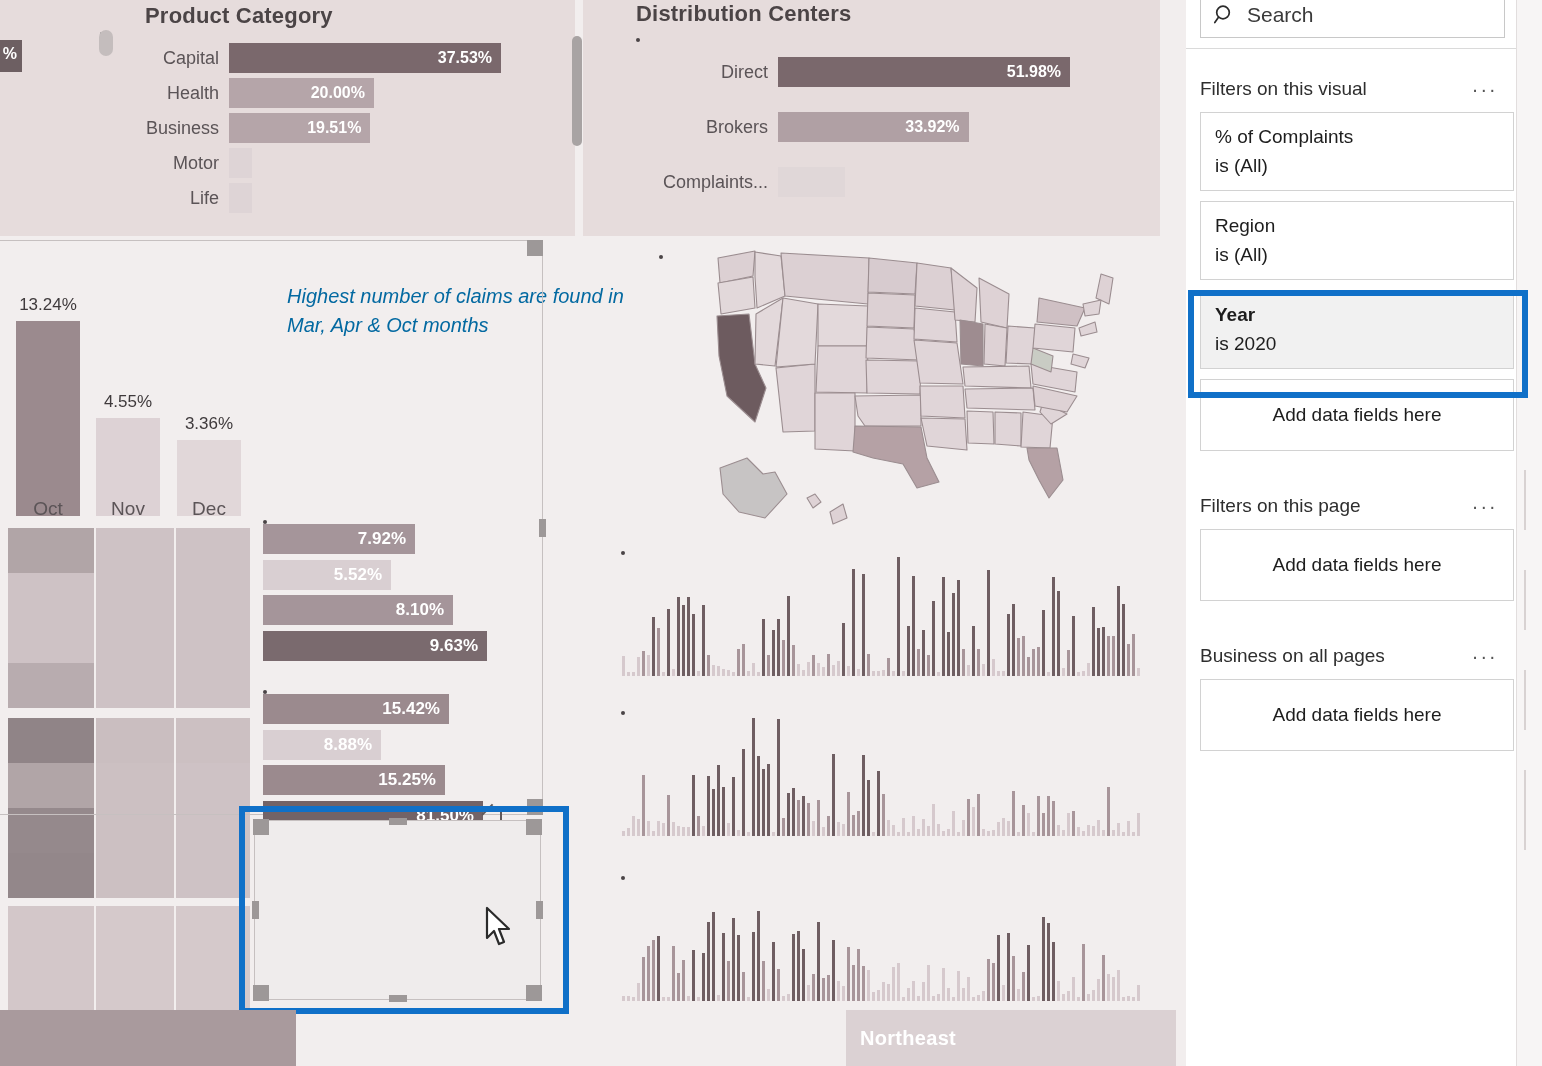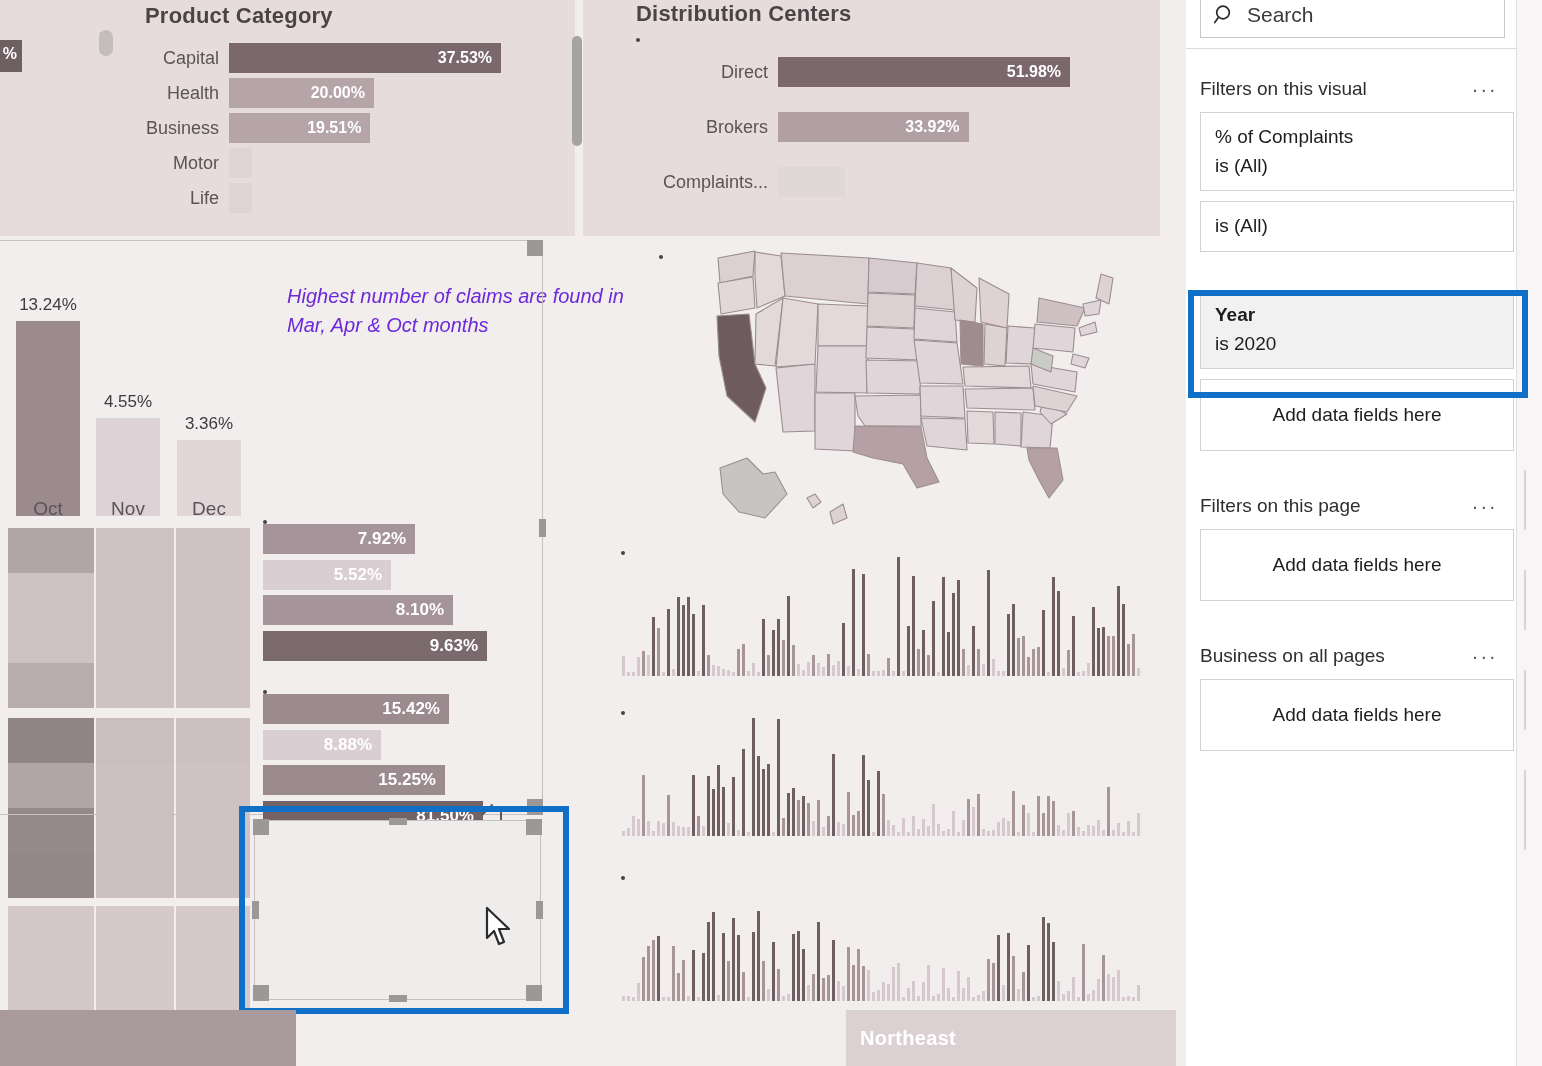--- a/index.html
+++ b/index.html
@@ -91,21 +91,21 @@
   .vbar { position: absolute; bottom: 0; width: 100%; }
   .vbar-label {
     position: absolute; bottom: 100%; margin-bottom: 6px;
     width: 100%; text-align: center;
     font-size: 17px; color: #3f3a3c; white-space: nowrap;
   }
 
   
   .annot {
     position: absolute; font-style: italic; font-size: 20px;
-    color: #6d28d9; line-height: 1.45; width: 350px;
+    color: #0369a1; line-height: 1.45; width: 350px;
   }
 
   
   .hgroup { position: absolute; }
   .hbar { position: absolute; left: 0; height: 30px; }
   .hbar .lbl {
     position: absolute; right: 9px; top: 0; line-height: 30px;
     font-size: 17px; font-weight: bold; color: #ffffff;
     white-space: nowrap;
   }
@@ -859,20 +859,21 @@
     <div class="pane-sep"></div>
 
     <div id="filter-sections">
         <div class="fsec-title" style="left: 14px; top: 78px;">Filters on this visual</div>
         <div class="fsec-dots" style="right: 18px; top: 74px;">...</div>
         <div class="fcard" style="top: 112px;">
           <div class="fname">% of Complaints</div>
           <div class="fval">is (All)</div>
         </div>
         <div class="fcard" style="top: 201px;">
+          <div class="fname">Region</div>
           <div class="fval">is (All)</div>
         </div>
         <div class="fcard active" style="top: 290px;">
           <div class="fname bold">Year</div>
           <div class="fval">is 2020</div>
         </div>
         <div class="fcard empty" style="top: 379px;">Add data fields here</div>
         <div class="fsec-title" style="left: 14px; top: 495px;">Filters on this page</div>
         <div class="fsec-dots" style="right: 18px; top: 491px;">...</div>
         <div class="fcard empty" style="top: 529px;">Add data fields here</div>

